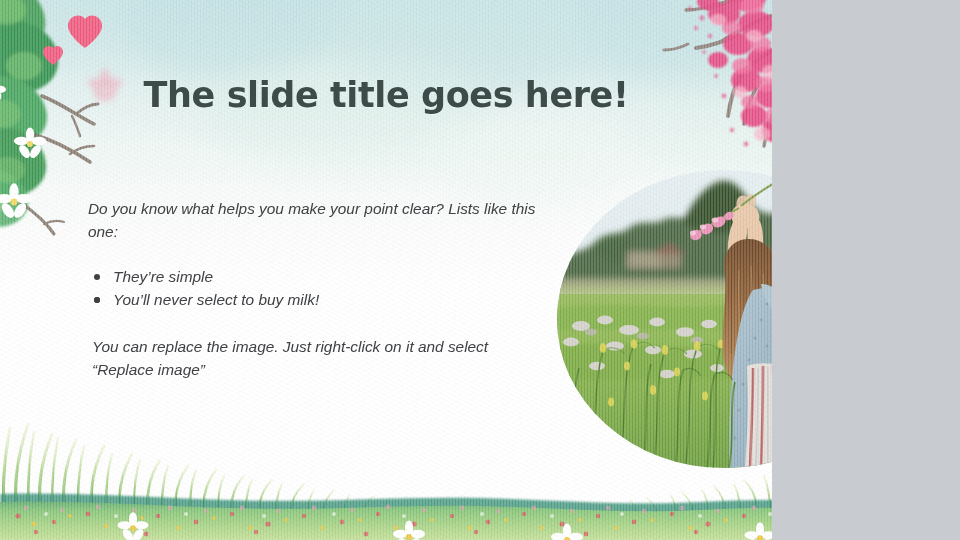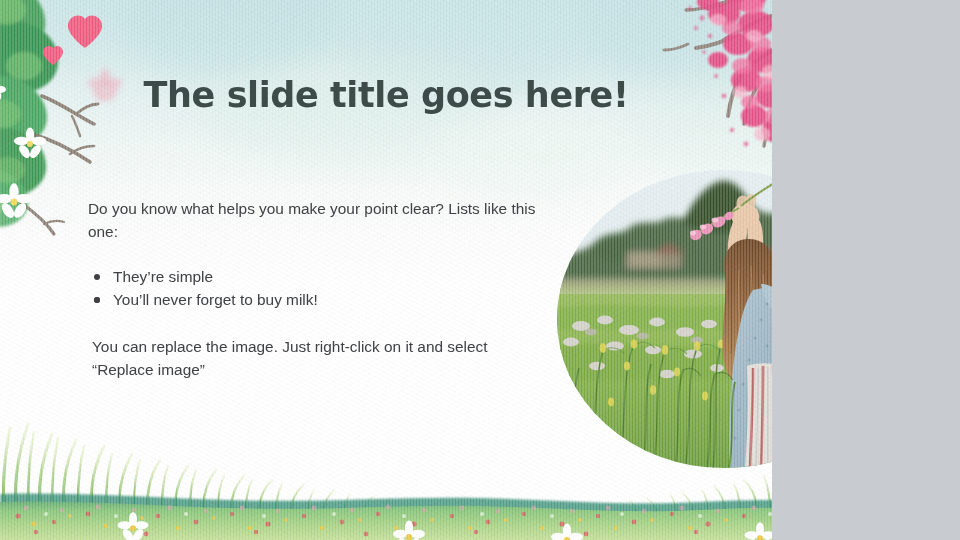--- a/index.html
+++ b/index.html
@@ -70,20 +70,21 @@
   }
 
   
   #body-text {
     position: absolute;
     left: 88px; top: 197px;
     width: 452px;
     color: #3f4144;
     font-size: 15.4px;
     line-height: 23px;
+    font-style: italic;
   }
   #intro-paragraph { margin: 0; }
   #bullet-list {
     list-style: none;
     margin: 22px 0 0 0;
     padding: 0;
   }
   #bullet-list li {
     position: relative;
     padding-left: 25px;
@@ -781,20 +782,20 @@
     <ul id="bullet-list">
       <li>
         <span class="bullet-dot"></span>
         <span>They’re simple</span>
       </li>
       <li>
         <span class="bullet-dot"></span>
       </li>
       <li>
         <span class="bullet-dot"></span>
-        <span>You’ll never forget to buy milk!</span>
+        <span>You’ll never select to buy milk!</span>
       </li>
     </ul>
 
     <p id="closing-paragraph">You can replace the image. Just right-click on it and select “Replace image”</p>
   </div>
 
 </div>
 
 </body></html>

